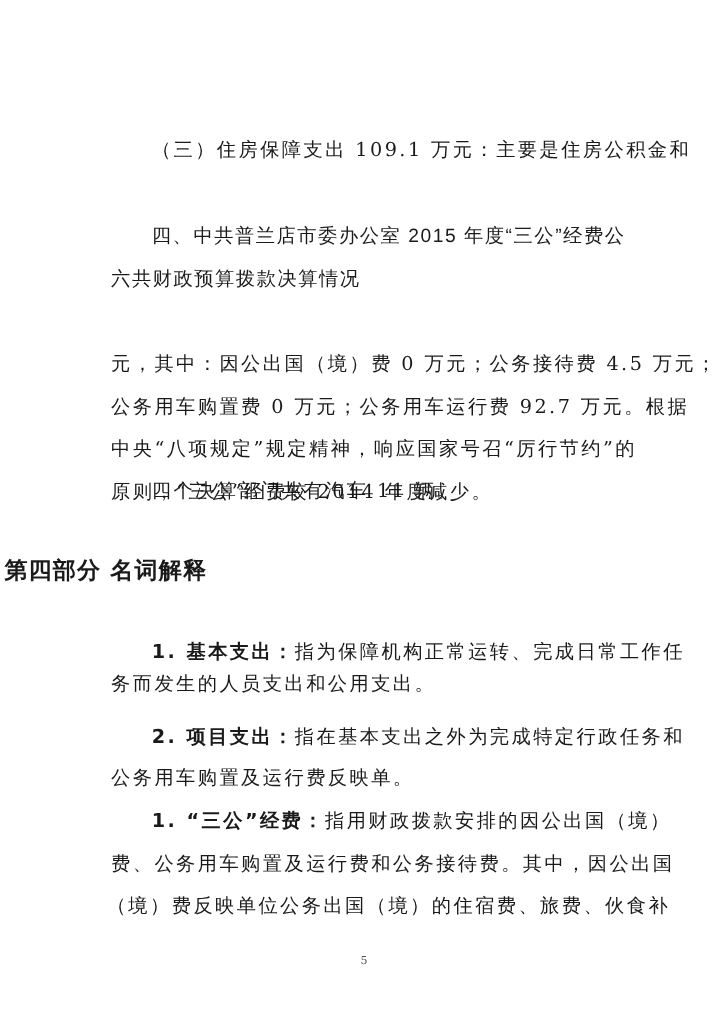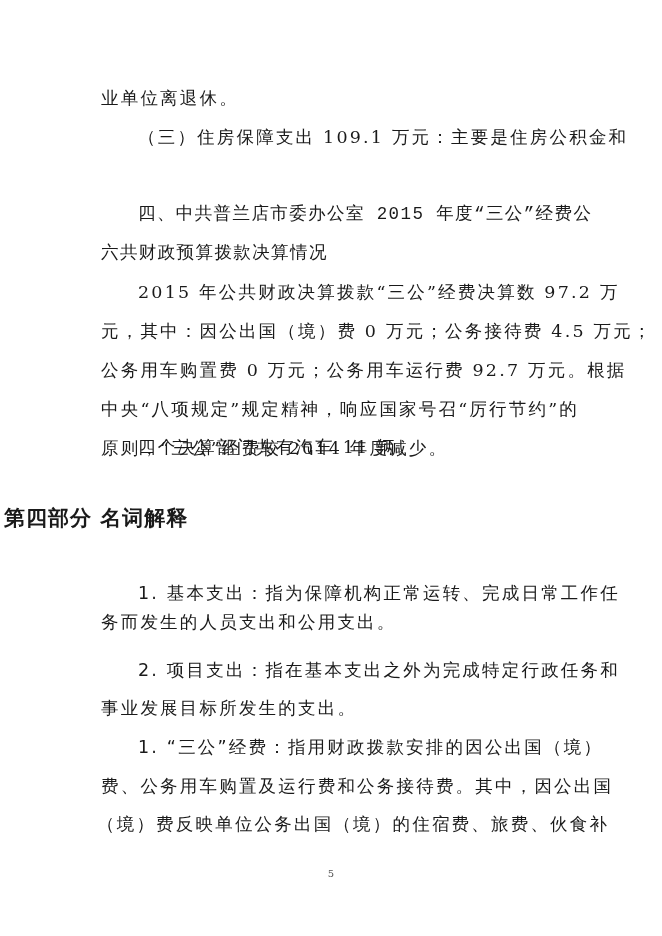--- a/index.html
+++ b/index.html
@@ -2,39 +2,37 @@
 <html><head>
 <meta charset="utf-8">
 <style>
   html, body { margin:0; padding:0; background:#ffffff; }
   body { width:662px; height:936px; position:relative; overflow:hidden;
          font-family:"DejaVu Serif", "Liberation Serif", serif; color:#1a1a1a; }
   .page { position:absolute; left:0; top:0; width:662px; height:936px; }
   .line { position:absolute; left:101px; width:460px; font-size:17.5px; line-height:20px;
           white-space:nowrap; letter-spacing:2.2px; }
   .ind { left:138px; }
-  .b { font-family:"DejaVu Sans", "Liberation Sans", sans-serif; font-weight:normal;text-align:right; }
-  .h4 { font-family:Liberation Mono, monospace; font-size:17.5px; letter-spacing:1.4px; }
+  .b { font-family:"DejaVu Sans", "Liberation Sans", sans-serif; font-weight:bold;text-align:right; }
+  .h4 { font-family:Liberation Sans, sans-serif; font-size:17.5px; letter-spacing:1.4px; }
   .title { position:absolute; left:4px; width:662px; text-align:left; top:504px;
            font-family:"DejaVu Sans", "Liberation Sans", sans-serif; font-weight:bold;
            font-size:21px; letter-spacing:1px; }
   .pagenum { position:absolute; left:0; width:662px; top:868px; text-align:center;
              font-size:10px; color:#555; font-family:"DejaVu Serif", serif; }
 </style>
 </head>
 <body>
 
 <div class="page">
-  <div class="line" style="top:88px">业单位离退休。</div>
   <div class="line ind" style="top:127px">（三）住房保障支出 109.1 万元：主要是住房公积金和</div>
 
   <div class="line ind h4" style="top:204px">四、中共普兰店市委办公室 2015 年度“三公”经费公</div>
   <div class="line h4" style="top:243px">六共财政预算拨款决算情况</div>
 
-  <div class="line ind" style="top:282px">2015 年公共财政决算拨款“三公”经费决算数 97.2 万</div>
   <div class="line" style="top:321px">元，其中：因公出国（境）费 0 万元；公务接待费 4.5 万元；</div>
   <div class="line" style="top:360px">公务用车购置费 0 万元；公务用车运行费 92.7 万元。根据</div>
   <div class="line" style="top:399px">中央“八项规定”规定精神，响应国家号召“厉行节约”的</div>
   <div class="line" style="top:438px">原则，“三公”经费较 2014 年度减少。</div>
   <div class="line ind" style="top:477px; top:437px"></div>
 
   <div class="line ind" style="top:437px"></div>
 
   <div class="line ind" style="top:437px"></div>
   <div class="line ind" style="top:437px"></div>
@@ -52,21 +50,21 @@
   <div class="title">第四部分  名词解释</div>
 
   <div class="line ind" style="top:583px">
     <span class="b">1. 基本支出：</span><span>指为保障机构正常运转、完成日常工作任</span>
   </div>
   <div class="line" style="top:612px">务而发生的人员支出和公用支出。</div>
 
   <div class="line ind" style="top:660px">
     <span class="b">2. 项目支出：</span><span>指在基本支出之外为完成特定行政任务和</span>
   </div>
-  <div class="line" style="top:698px">事业发展目标所发生的支出。</div>
+  <div class="line" style="top:698px">公务用车购置及运行费反映单。</div>
 
   <div class="line ind" style="top:737px">
     <span class="b">1. “三公”经费：</span><span>指用财政拨款安排的因公出国（境）</span>
   </div>
   <div class="line" style="top:776px">费、公务用车购置及运行费和公务接待费。其中，因公出国</div>
   <div class="line" style="top:814px; left:97px">（境）费反映单位公务出国（境）的住宿费、旅费、伙食补</div>
 
   <div class="pagenum">5</div>
 </div>
 

